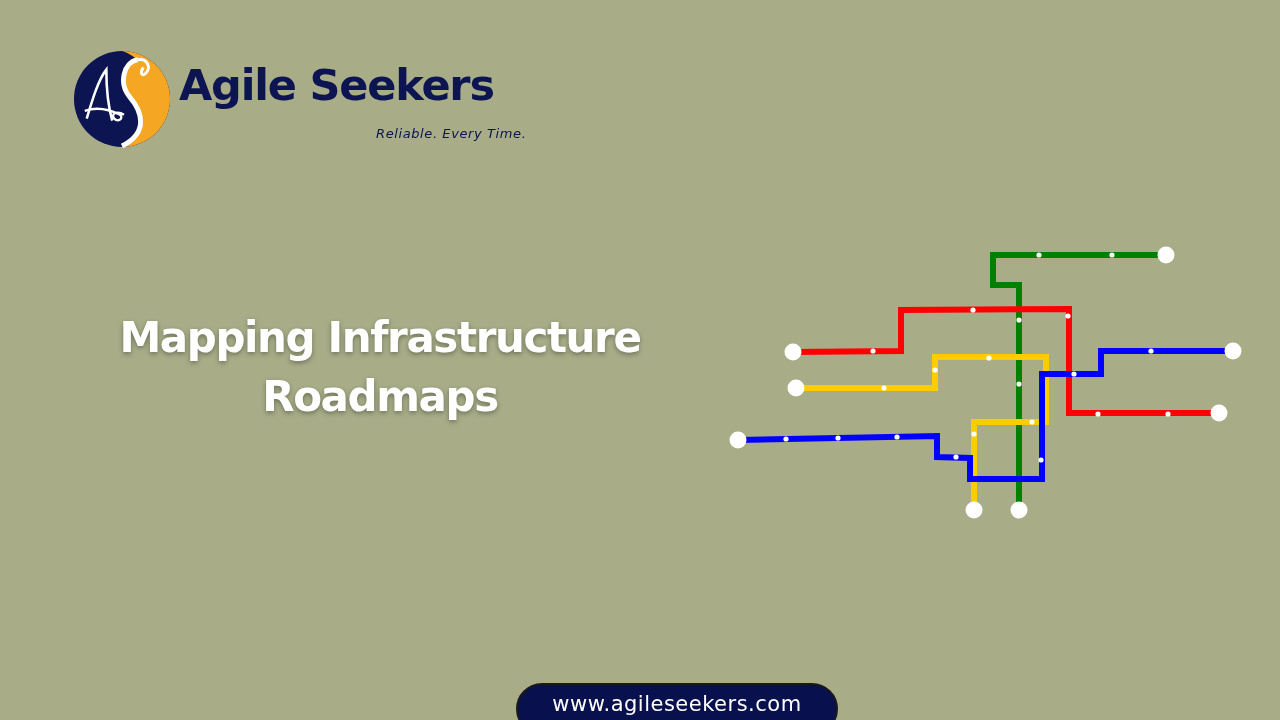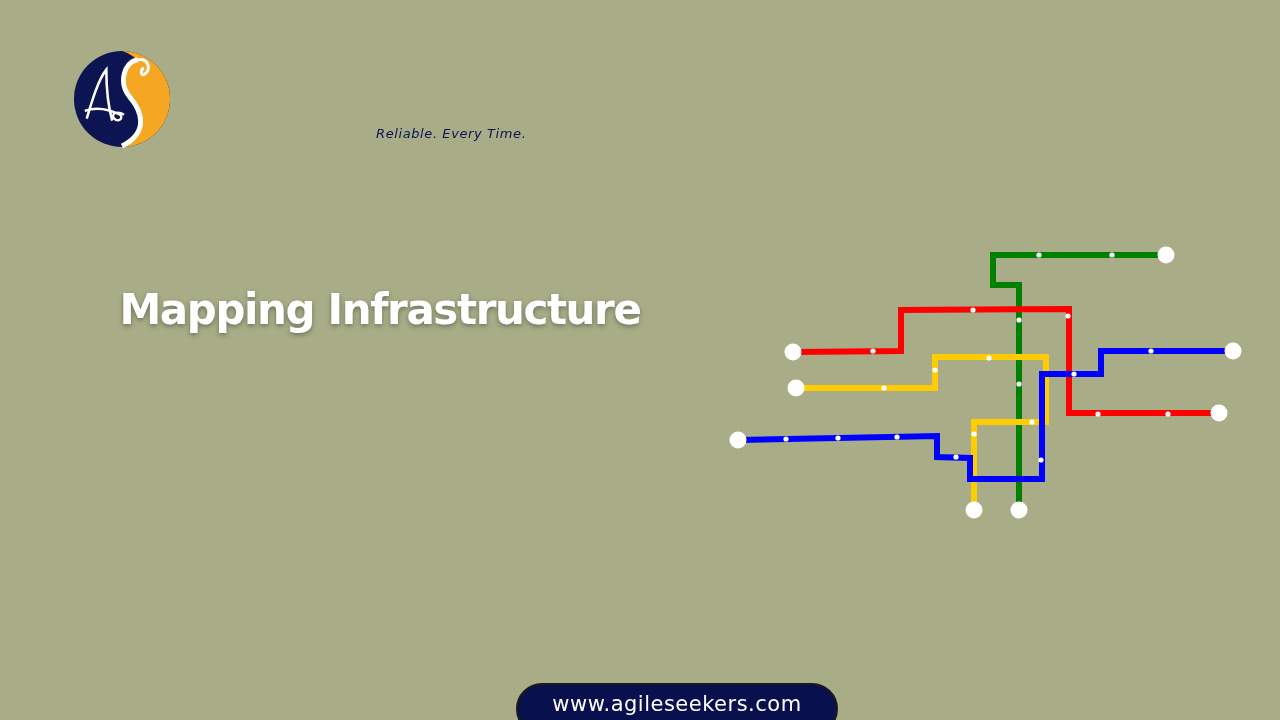--- a/index.html
+++ b/index.html
@@ -30,21 +30,21 @@
   .tagline {
     position: absolute; left: 303px; top: 76px;
     font-family: "DejaVu Sans", sans-serif;
     font-style: italic;
     font-size: 13px;
     letter-spacing: 0.6px;
     color: #0c1452;
     white-space: nowrap;
   }
   .headline {
-    position: absolute; left: 40px; top: 280px;
+    position: absolute; left: 40px; top: 308px;
     width: 680px;
     text-align: center;
     color: #ffffff;
     font-family: "DejaVu Sans", sans-serif;
     font-weight: bold;
     font-size: 42px;
     line-height: 59px;
     letter-spacing: -1.4px;
     text-shadow: 0 2px 5px rgba(0,0,0,0.35);
   }
@@ -75,25 +75,27 @@
 
 <div class="logo">
   <svg class="logo-mark" viewBox="0 0 100 100">
     <circle cx="50" cy="50" r="49" fill="#0c1452"></circle>
     <path d="M50 1 A49 49 0 0 1 50 99 C 78 84, 70 62, 58 48 C 46 34, 52 12, 66 10 C 58 4, 54 2, 50 1 Z" fill="#f5a623"></path>
     <path d="M66 10 C 76 8, 80 18, 74 24 C 70 28, 68 22, 72 18" fill="none" stroke="#ffffff" stroke-width="3"></path>
     <path d="M66 10 C 52 12, 46 34, 58 48 C 70 62, 78 84, 50 98" fill="none" stroke="#ffffff" stroke-width="5"></path>
     <path d="M14 70 C 20 50, 26 30, 34 20 C 34 40, 36 58, 40 72" fill="none" stroke="#ffffff" stroke-width="2.6"></path>
     <path d="M12 62 C 24 58, 36 60, 48 66 C 52 70, 46 74, 42 70 C 38 64, 46 62, 52 66" fill="none" stroke="#ffffff" stroke-width="2.4"></path>
   </svg>
+  <div class="brand-name">Agile Seekers</div>
   <div class="tagline">Reliable. Every Time.</div>
 </div>
 
 <div class="headline">
   <span>Mapping Infrastructure</span>
+  <span>Roadmaps</span>
 </div>
 
 <svg class="metro" viewBox="0 0 1280 720">
 
   <polyline class="line" points="1166,255 993,255 993,285 1019,285 1019,510" fill="none" stroke="#008000" stroke-width="6" stroke-linejoin="miter"></polyline>
 
   <polyline class="line" points="793,352 901,351 901,310 1069,309 1069,413 1219,413" fill="none" stroke="#ff0000" stroke-width="6" stroke-linejoin="miter"></polyline>
 
   <polyline class="line" points="796,388 935,388 935,357 1046,357 1046,422 974,422 974,510" fill="none" stroke="#ffcc00" stroke-width="6" stroke-linejoin="miter"></polyline>
 

